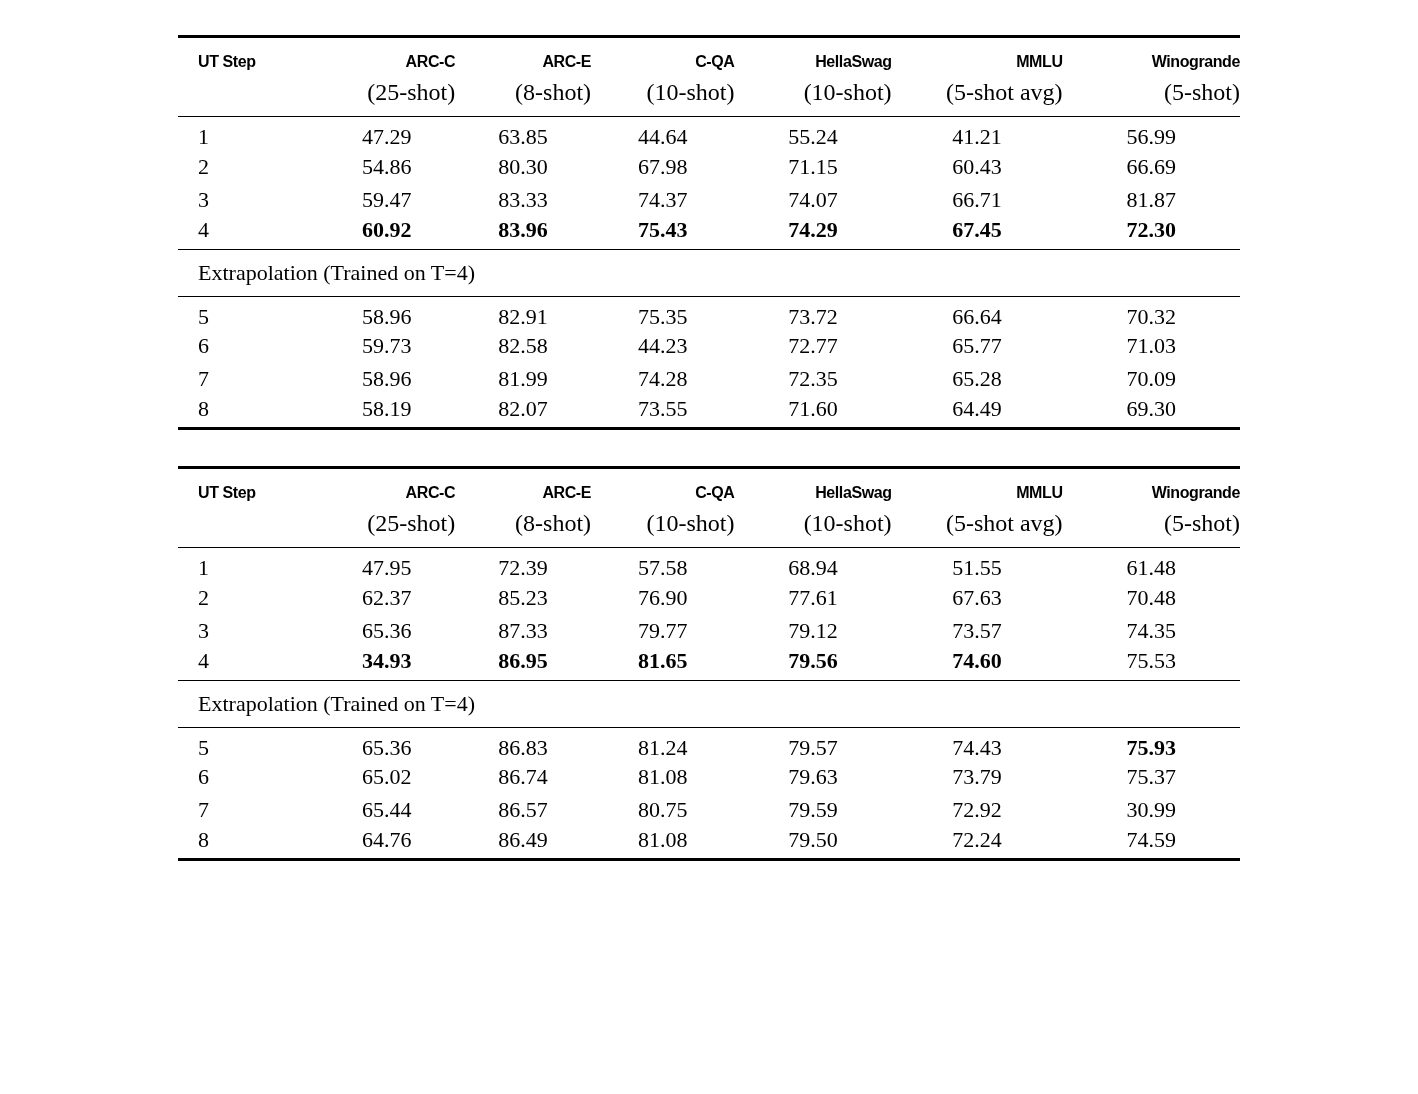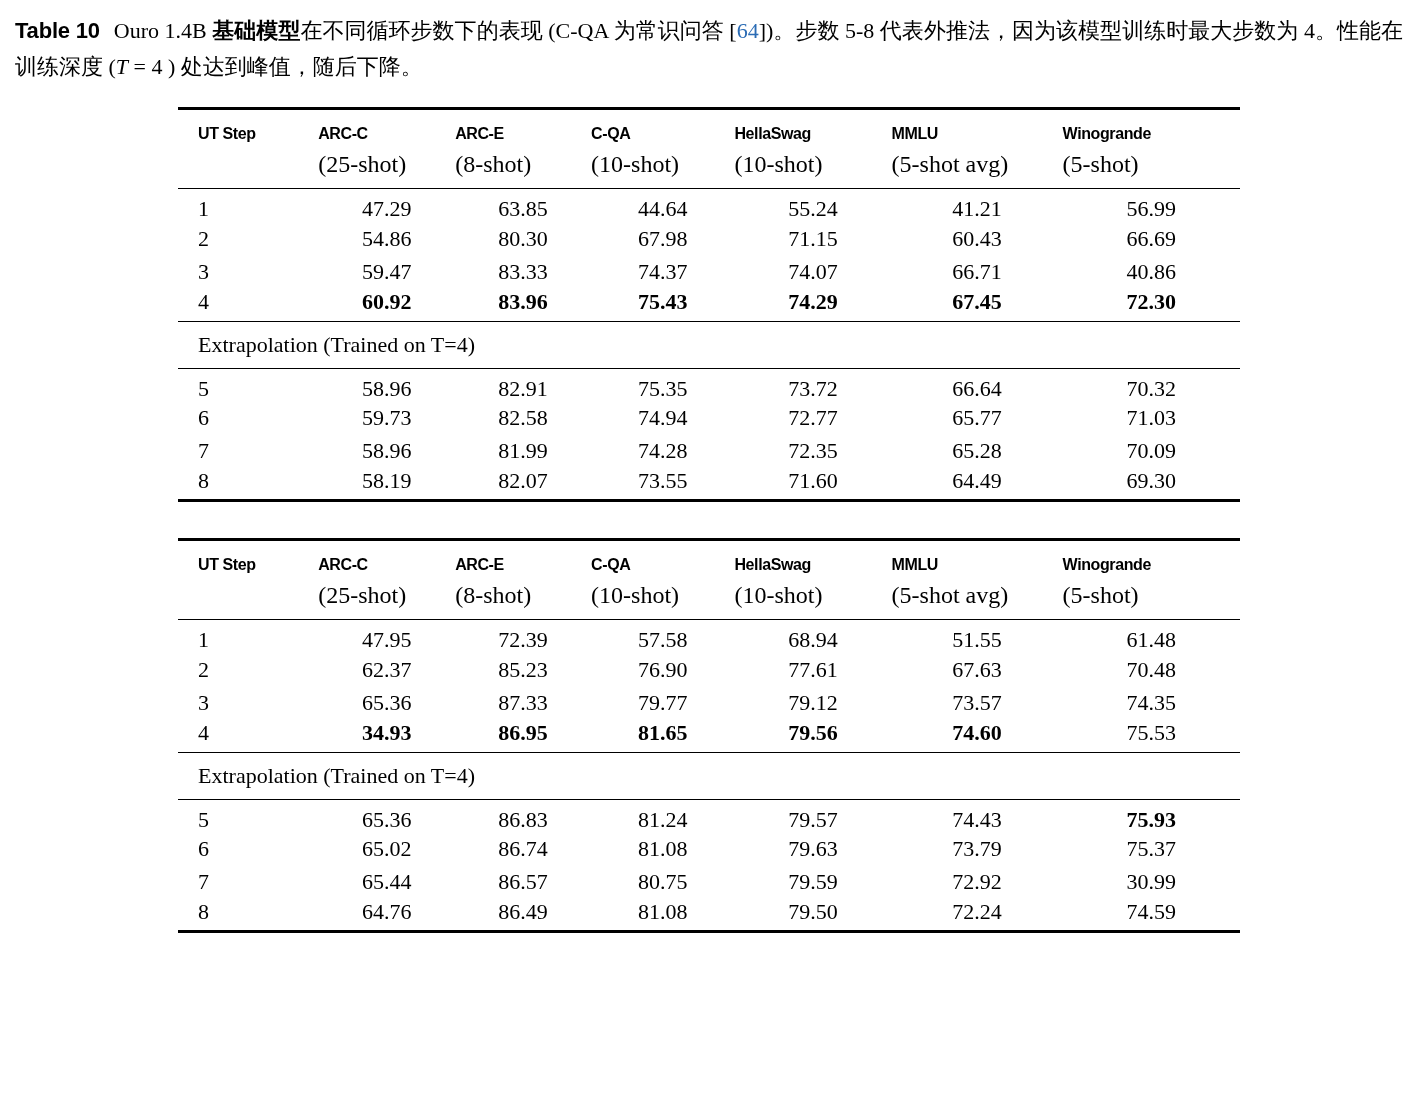--- a/index.html
+++ b/index.html
@@ -39,21 +39,21 @@
   col.c0 { width: 13.2%; }
   col.c1 { width: 12.9%; }
   col.c2 { width: 12.8%; }
   col.c3 { width: 13.5%; }
   col.c4 { width: 14.8%; }
   col.c5 { width: 16.1%; }
   col.c6 { width: 16.7%; }
 
   thead th {
     vertical-align: top;
-    text-align: left;
+    text-align: right;
     padding: 9px 0 8px 0;
     border-bottom: 1.5px solid #000;
     font-weight: 400;
   }
   thead th:first-child { text-align: left; padding-left: 20px; }
   .h-name {
     font-family: "Liberation Sans", "DejaVu Sans", sans-serif;
     font-weight: 700;
     font-size: 16px;
     line-height: 30px;
@@ -85,145 +85,20 @@
     border-top: 1.5px solid #000;
     border-bottom: 1.5px solid #000;
     height: auto;
     font-size: 22px;
   }
 </style>
 </head>
 <body>
 
 <main class="page">
-
-  <section class="block">
-    <p class="caption"><span class="seg-label">Table 10</span><span class="seg-normal">Ouro 1.4B </span><span class="seg-bold">基础模型</span><span class="seg-normal">在不同循环步数下的表现 (C-QA 为常识问答 [</span><a class="seg-link">64</a><span class="seg-normal">])。步数 5-8 代表外推法，因为该模型训练时最大步数为 4。性能在训练深度 (</span><span class="seg-math">T</span><span class="seg-normal"> = 4 ) 处达到峰值，随后下降。</span></p>
-    <div class="tbl-wrap">
-      <table class="tbl">
-        <colgroup>
-          <col class="c0">
-            <col class="c1">
-            <col class="c2">
-            <col class="c3">
-            <col class="c4">
-            <col class="c5">
-            <col class="c6">
-        </colgroup>
-        <thead>
-          <tr>
-              <th>
-                <div class="h-name">UT Step</div>
-              </th>
-              <th>
-                <div class="h-name">ARC-C</div>
-                <div class="h-sub">(25-shot)</div>
-              </th>
-              <th>
-                <div class="h-name">ARC-E</div>
-                <div class="h-sub">(8-shot)</div>
-              </th>
-              <th>
-                <div class="h-name">C-QA</div>
-                <div class="h-sub">(10-shot)</div>
-              </th>
-              <th>
-                <div class="h-name">HellaSwag</div>
-                <div class="h-sub">(10-shot)</div>
-              </th>
-              <th>
-                <div class="h-name">MMLU</div>
-                <div class="h-sub">(5-shot avg)</div>
-              </th>
-              <th>
-                <div class="h-name">Winogrande</div>
-                <div class="h-sub">(5-shot)</div>
-              </th>
-            </tr>
-        </thead>
-        <tbody>
-            <tr class="row-first ">
-              <td>1</td>
-              <td>47.29</td>
-              <td>63.85</td>
-              <td>44.64</td>
-              <td>55.24</td>
-              <td>41.21</td>
-              <td>56.99</td>
-            </tr>
-            <tr class="">
-              <td>2</td>
-              <td>54.86</td>
-              <td>80.30</td>
-              <td>67.98</td>
-              <td>71.15</td>
-              <td>60.43</td>
-              <td>66.69</td>
-            </tr>
-            <tr class="">
-              <td>3</td>
-              <td>59.47</td>
-              <td>83.33</td>
-              <td>74.37</td>
-              <td>74.07</td>
-              <td>66.71</td>
-              <td>40.86</td>
-            </tr>
-            <tr class="row-last">
-              <td>4</td>
-              <td class="bold">60.92</td>
-              <td class="bold">83.96</td>
-              <td class="bold">75.43</td>
-              <td class="bold">74.29</td>
-              <td class="bold">67.45</td>
-              <td class="bold">72.30</td>
-            </tr>
-            <tr class="section-row">
-              <td colspan="7">Extrapolation (Trained on T=4)</td>
-            </tr>
-            <tr class="row-first ">
-              <td>5</td>
-              <td>58.96</td>
-              <td>82.91</td>
-              <td>75.35</td>
-              <td>73.72</td>
-              <td>66.64</td>
-              <td>70.32</td>
-            </tr>
-            <tr class="">
-              <td>6</td>
-              <td>59.73</td>
-              <td>82.58</td>
-              <td>74.94</td>
-              <td>72.77</td>
-              <td>65.77</td>
-              <td>71.03</td>
-            </tr>
-            <tr class="">
-              <td>7</td>
-              <td>58.96</td>
-              <td>81.99</td>
-              <td>74.28</td>
-              <td>72.35</td>
-              <td>65.28</td>
-              <td>70.09</td>
-            </tr>
-            <tr class="row-last">
-              <td>8</td>
-              <td>58.19</td>
-              <td>82.07</td>
-              <td>73.55</td>
-              <td>71.60</td>
-              <td>64.49</td>
-              <td>69.30</td>
-            </tr>
-          </tbody>
-      </table>
-    </div>
-  </section>
 
   <section class="block">
     <div class="tbl-wrap">
       <table class="tbl">
         <colgroup>
           <col class="c0">
             <col class="c1">
             <col class="c2">
             <col class="c3">
             <col class="c4">
@@ -257,20 +132,144 @@
               </th>
               <th>
                 <div class="h-name">Winogrande</div>
                 <div class="h-sub">(5-shot)</div>
               </th>
             </tr>
         </thead>
         <tbody>
             <tr class="row-first ">
               <td>1</td>
+              <td>47.29</td>
+              <td>63.85</td>
+              <td>44.64</td>
+              <td>55.24</td>
+              <td>41.21</td>
+              <td>56.99</td>
+            </tr>
+            <tr class="">
+              <td>2</td>
+              <td>54.86</td>
+              <td>80.30</td>
+              <td>67.98</td>
+              <td>71.15</td>
+              <td>60.43</td>
+              <td>66.69</td>
+            </tr>
+            <tr class="">
+              <td>3</td>
+              <td>59.47</td>
+              <td>83.33</td>
+              <td>74.37</td>
+              <td>74.07</td>
+              <td>66.71</td>
+              <td>81.87</td>
+            </tr>
+            <tr class="row-last">
+              <td>4</td>
+              <td class="bold">60.92</td>
+              <td class="bold">83.96</td>
+              <td class="bold">75.43</td>
+              <td class="bold">74.29</td>
+              <td class="bold">67.45</td>
+              <td class="bold">72.30</td>
+            </tr>
+            <tr class="section-row">
+              <td colspan="7">Extrapolation (Trained on T=4)</td>
+            </tr>
+            <tr class="row-first ">
+              <td>5</td>
+              <td>58.96</td>
+              <td>82.91</td>
+              <td>75.35</td>
+              <td>73.72</td>
+              <td>66.64</td>
+              <td>70.32</td>
+            </tr>
+            <tr class="">
+              <td>6</td>
+              <td>59.73</td>
+              <td>82.58</td>
+              <td>44.23</td>
+              <td>72.77</td>
+              <td>65.77</td>
+              <td>71.03</td>
+            </tr>
+            <tr class="">
+              <td>7</td>
+              <td>58.96</td>
+              <td>81.99</td>
+              <td>74.28</td>
+              <td>72.35</td>
+              <td>65.28</td>
+              <td>70.09</td>
+            </tr>
+            <tr class="row-last">
+              <td>8</td>
+              <td>58.19</td>
+              <td>82.07</td>
+              <td>73.55</td>
+              <td>71.60</td>
+              <td>64.49</td>
+              <td>69.30</td>
+            </tr>
+          </tbody>
+      </table>
+    </div>
+  </section>
+
+  <section class="block">
+    <div class="tbl-wrap">
+      <table class="tbl">
+        <colgroup>
+          <col class="c0">
+            <col class="c1">
+            <col class="c2">
+            <col class="c3">
+            <col class="c4">
+            <col class="c5">
+            <col class="c6">
+        </colgroup>
+        <thead>
+          <tr>
+              <th>
+                <div class="h-name">UT Step</div>
+              </th>
+              <th>
+                <div class="h-name">ARC-C</div>
+                <div class="h-sub">(25-shot)</div>
+              </th>
+              <th>
+                <div class="h-name">ARC-E</div>
+                <div class="h-sub">(8-shot)</div>
+              </th>
+              <th>
+                <div class="h-name">C-QA</div>
+                <div class="h-sub">(10-shot)</div>
+              </th>
+              <th>
+                <div class="h-name">HellaSwag</div>
+                <div class="h-sub">(10-shot)</div>
+              </th>
+              <th>
+                <div class="h-name">MMLU</div>
+                <div class="h-sub">(5-shot avg)</div>
+              </th>
+              <th>
+                <div class="h-name">Winogrande</div>
+                <div class="h-sub">(5-shot)</div>
+              </th>
+            </tr>
+        </thead>
+        <tbody>
+            <tr class="row-first ">
+              <td>1</td>
               <td>47.95</td>
               <td>72.39</td>
               <td>57.58</td>
               <td>68.94</td>
               <td>51.55</td>
               <td>61.48</td>
             </tr>
             <tr class="">
               <td>2</td>
               <td>62.37</td>

